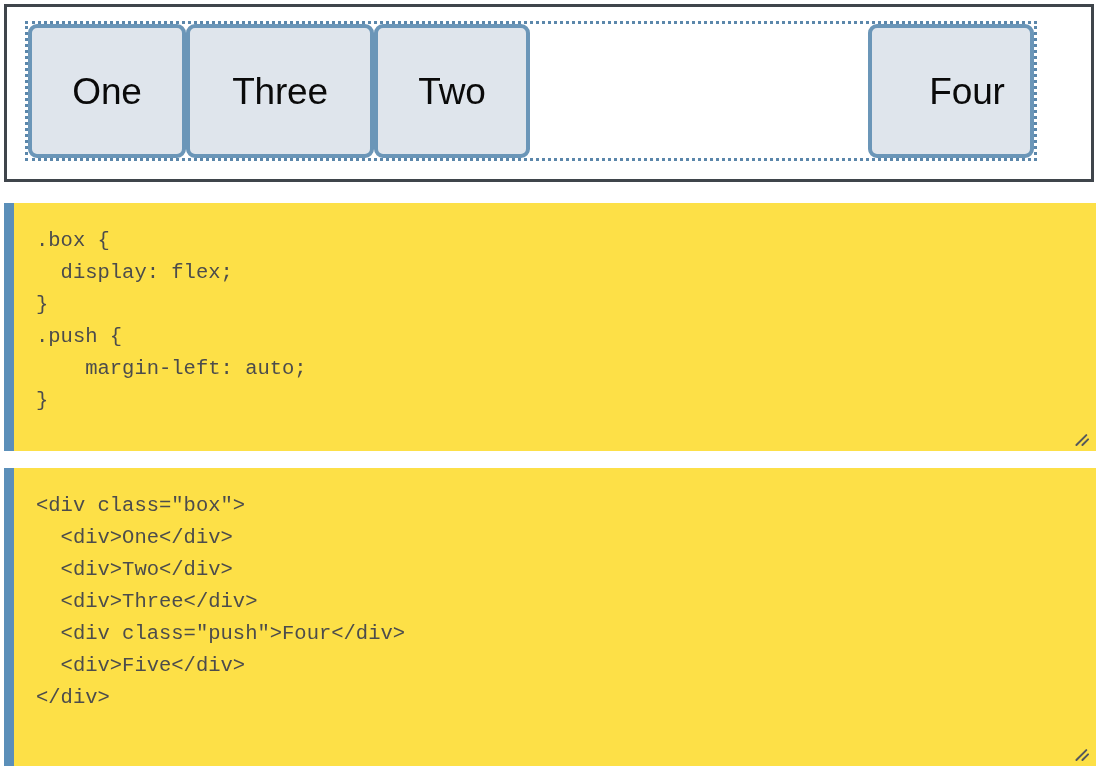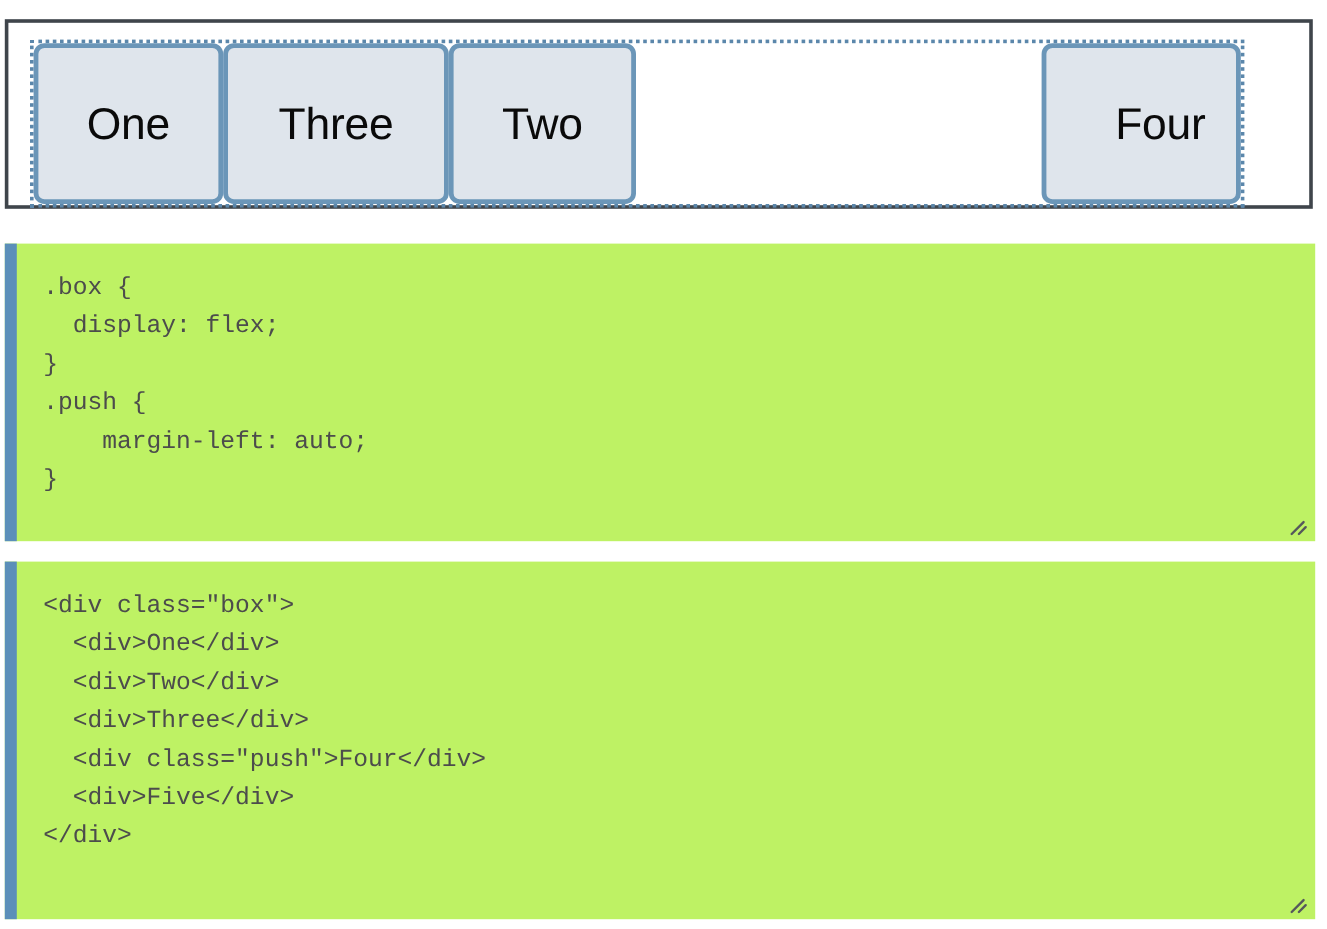--- a/index.html
+++ b/index.html
@@ -12,23 +12,23 @@
     width: 1106px;
     height: 774px;
     font-family: "Liberation Sans", sans-serif;
     overflow: hidden;
   }
 
   
   .demo-frame {
     position: absolute;
     left: 4px;
-    top: 16px;
+    top: 4px;
     width: 1090px;
-    height: 158px;
+    height: 178px;
     box-sizing: border-box;
     border: 3px solid #3f454b;
     background: #ffffff;
   }
 
   .flex-box {
     position: absolute;
     left: 18px;
     top: 14px;
     width: 1006px;
@@ -55,21 +55,21 @@
   .flex-item.item-one   { width: 158px; }
   .flex-item.item-two   { width: 156px; }
   .flex-item.item-three { width: 188px; }
   .flex-item.item-four  { width: 166px; margin-left: auto; padding-left: 32px; }
   .flex-item.item-five  { width: 160px; }
 
   
   .code-block {
     position: absolute;
     box-sizing: border-box;
-    background: #bef264;
+    background: #fde047;
     border: none;
     border-left: 10px solid #5b8fb9;
     overflow: hidden;
   }
   .code-block pre {
     margin: 0;
     padding: 22px 0 0 22px;
     font-family: "Liberation Mono", monospace;
     font-size: 20.5px;
     line-height: 32px;

